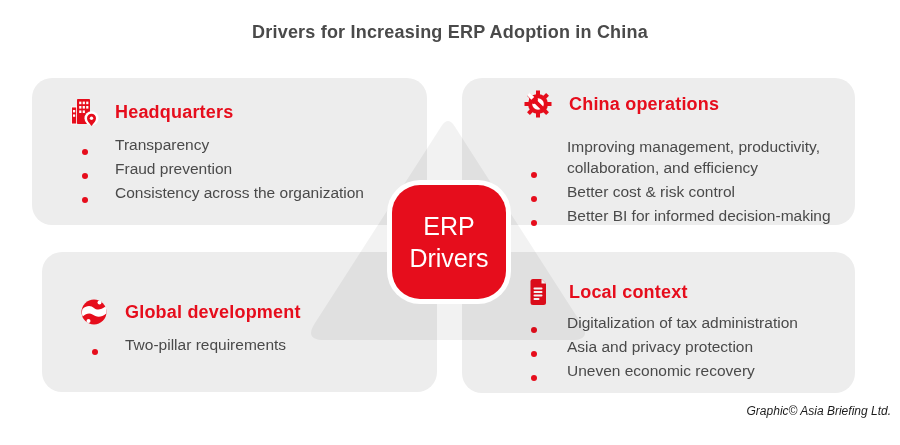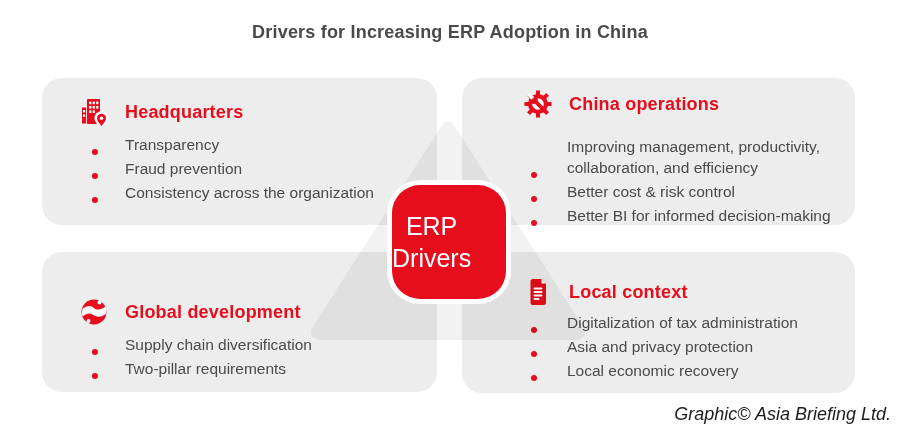--- a/index.html
+++ b/index.html
@@ -13,21 +13,21 @@
   .title{
     position:absolute;top:22px;left:0;right:0;z-index:2;
     text-align:center;font-size:18px;font-weight:bold;
     color:var(--text-dark,#4a4a4a);letter-spacing:.2px;
   }
 
   .panel{
     position:absolute;background:var(--panel-gray,#ededed);
     border-radius:20px;z-index:0;box-sizing:border-box;
   }
-  .panel-tl{left:42px;top:78px;width:395px;height:147px;padding:18px 18px 0 36px;}
+  .panel-tl{left:32px;top:78px;width:395px;height:147px;padding:18px 18px 0 36px;}
   .panel-tr{left:462px;top:78px;width:393px;height:147px;padding:10px 10px 0 60px;}
   .panel-bl{left:42px;top:252px;width:395px;height:140px;padding:44px 18px 0 36px;}
   .panel-br{left:462px;top:252px;width:393px;height:141px;padding:24px 10px 0 60px;}
 
   .panel-header{display:flex;align-items:center;gap:15px;position:relative;z-index:2;}
   .icon{width:32px;height:32px;flex:none;display:block;}
   .icon svg{width:32px;height:32px;display:block;}
   .panel-title{
     font-size:18px;font-weight:bold;color:var(--accent-red,#e60d1c);
     letter-spacing:.2px;
@@ -46,30 +46,30 @@
     background:var(--accent-red,#e60d1c);margin:8px 27px 0 14px;
   }
   .panel-tr .dot,.panel-br .dot{margin:8px 30px 0 9px;}
 
   .arrow-shape{position:absolute;left:0;top:0;z-index:1;pointer-events:none;}
 
   .erp-box{
     position:absolute;left:392px;top:185px;width:114px;height:114px;
     background:var(--accent-red,#e60d1c);border-radius:28px;z-index:3;
     box-shadow:0 0 0 5px #fff;
-    display:flex;align-items:center;justify-content:flex-start;
+    display:flex;align-items:center;justify-content:center;
   }
   .erp-box span{
     color:#fff;font-size:25px;line-height:1.28;text-align:center;
     white-space:pre-line;
   }
 
   .credit{
     position:absolute;right:9px;top:404px;z-index:2;
-    font-style:italic;font-size:18px;color:#1c1c1c;
+    font-style:italic;font-size:12px;color:#1c1c1c;
   }
 </style>
 </head>
 <body>
 
 <div class="stage">
 
   <div class="title">Drivers for Increasing ERP Adoption in China</div>
 
   <div class="panel panel-tl">
@@ -162,24 +162,20 @@
           <path d="M4.5 13 C9 9 13 9.5 16 12 C19 14.5 23 14 27.5 10.5 C28.5 13 28.7 15 28.3 17.5 C23 22 18 21 14.5 18.5 C11.5 16.5 8 17.5 4.7 20.5 C3.6 18 3.8 15.3 4.5 13 Z" fill="#fff"></path>
           <circle cx="21.5" cy="6.5" r="2" fill="#fff"></circle>
           <circle cx="10.5" cy="25" r="2" fill="#fff"></circle>
         </svg>
       </span>
       <span class="panel-title">Global development</span>
     </div>
     <ul class="bullets">
       <li>
           <span class="dot"></span>
-          <span>Supply chain diversification</span>
-        </li>
-      <li>
-          <span class="dot"></span>
           <span>Two-pillar requirements</span>
         </li>
     </ul>
   </div>
 
   <div class="panel panel-br">
     <div class="panel-header">
       <span class="icon">
         <svg viewBox="0 0 32 32">
           <path d="M8.5 5.5 a2.5 2.5 0 0 1 2.5 -2.5 H19.5 L24 7.5 V26.5 a2.5 2.5 0 0 1 -2.5 2.5 H11 A2.5 2.5 0 0 1 8.5 26.5 Z" fill="#e60d1c"></path>
@@ -198,21 +194,21 @@
       <li>
           <span class="dot"></span>
           <span>Digitalization of tax administration</span>
         </li>
       <li>
           <span class="dot"></span>
           <span>Asia and privacy protection</span>
         </li>
       <li>
           <span class="dot"></span>
-          <span>Local economic recovery</span>
+          <span>Uneven economic recovery</span>
         </li>
     </ul>
   </div>
 
   <svg class="arrow-shape" width="900" height="445" style="opacity:.048">
     <path d="M454.5,126.1 L581.2,323.2 Q592,340 572,340 L324,340 Q304,340 314.8,323.2 L441.5,126.1 Q448,116 454.5,126.1 Z" fill="#000"></path>
   </svg>
 
   <div class="erp-box">
     <span>ERP

